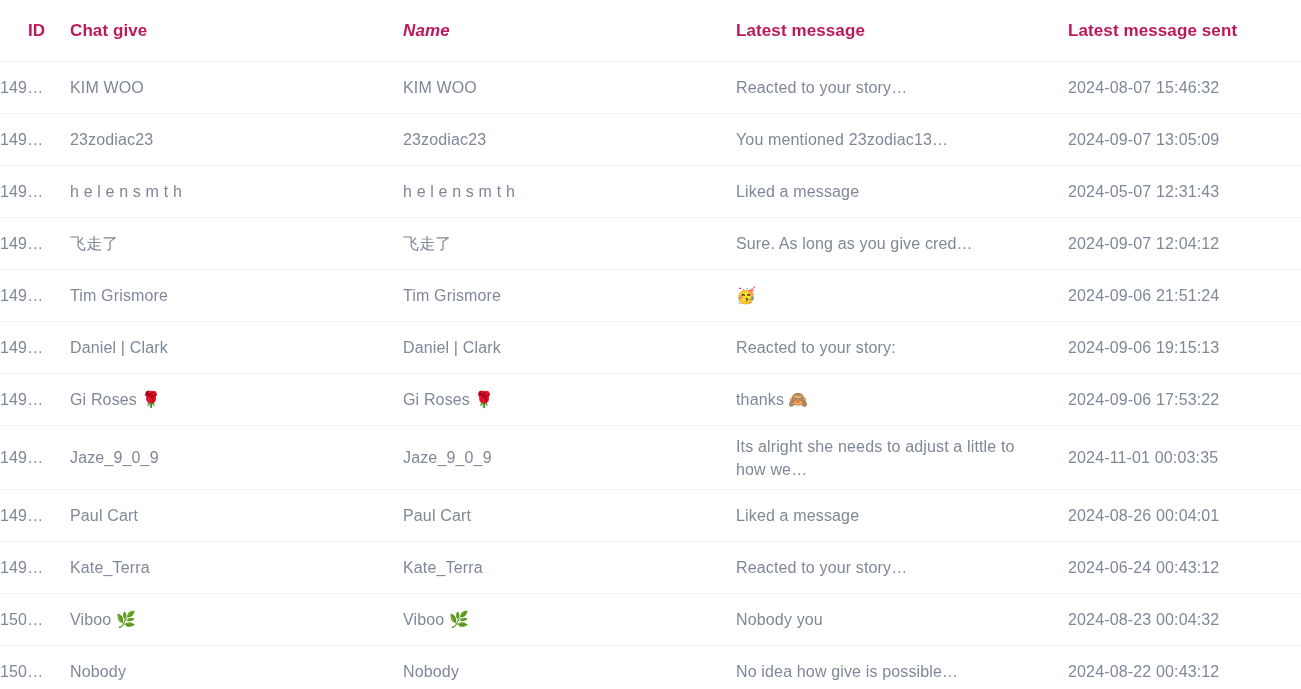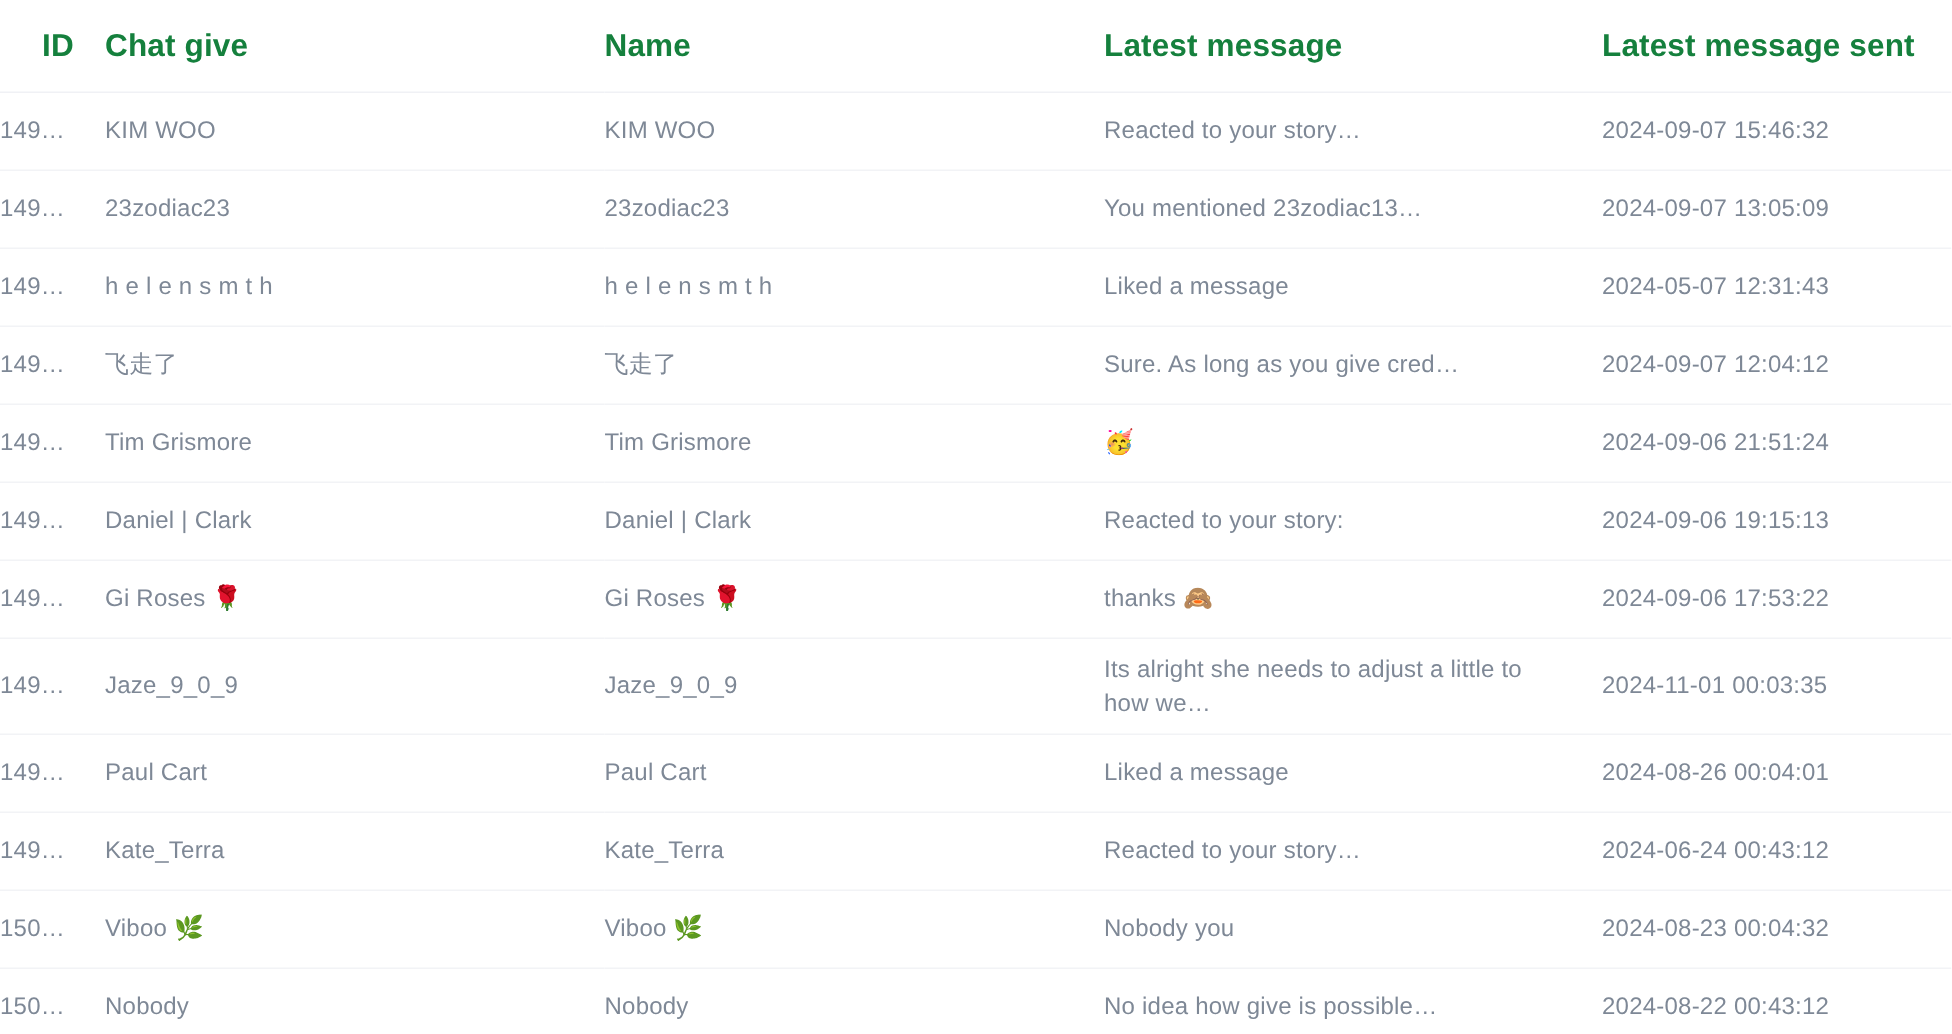--- a/index.html
+++ b/index.html
@@ -24,33 +24,33 @@
     table-layout: fixed;
   }
   table.data-table col.c-id       { width: 70px;  }
   table.data-table col.c-chatname { width: 333px; }
   table.data-table col.c-name     { width: 333px; }
   table.data-table col.c-message  { width: 332px; }
   table.data-table col.c-sent     { width: 233px; }
 
   thead th {
     text-align: left;
-    font-size: 21px;
+    font-size: 17px;
     font-weight: 600;
-    color: #15803d;
+    color: #be185d;
     letter-spacing: 0.1px;
     padding: 0;
     height: 61px;
     vertical-align: middle;
     border-bottom: 1px solid #f0f1f5;
     background: #ffffff;
   }
   thead th.th-id        { padding-left: 28px; }
   thead th.th-chatname  { padding-left: 0px;  }
-  thead th.th-name      { padding-left: 0px;  }
+  thead th.th-name      { padding-left: 0px; font-style: italic;  }
   thead th.th-message   { padding-left: 0px;  }
   thead th.th-sent      { padding-left: 0px;  }
 
   tbody td {
     font-size: 16px;
     font-weight: 400;
     color: #7e8896;
     padding: 0;
     height: 51px;
     vertical-align: middle;
@@ -98,21 +98,21 @@
           <td class="td-chat">
             <span class="cell-inner">KIM WOO</span>
           </td>
           <td class="td-name">
             <span class="cell-inner">KIM WOO</span>
           </td>
           <td class="td-msg">
             <span class="cell-inner">Reacted to your story…</span>
           </td>
           <td class="td-sent">
-            <span class="cell-inner">2024-09-07 15:46:32</span>
+            <span class="cell-inner">2024-08-07 15:46:32</span>
           </td>
         </tr>
         <tr>
           <td class="td-id">
             <span class="cell-inner">149…</span>
           </td>
           <td class="td-chat">
             <span class="cell-inner">23zodiac23</span>
           </td>
           <td class="td-name">

